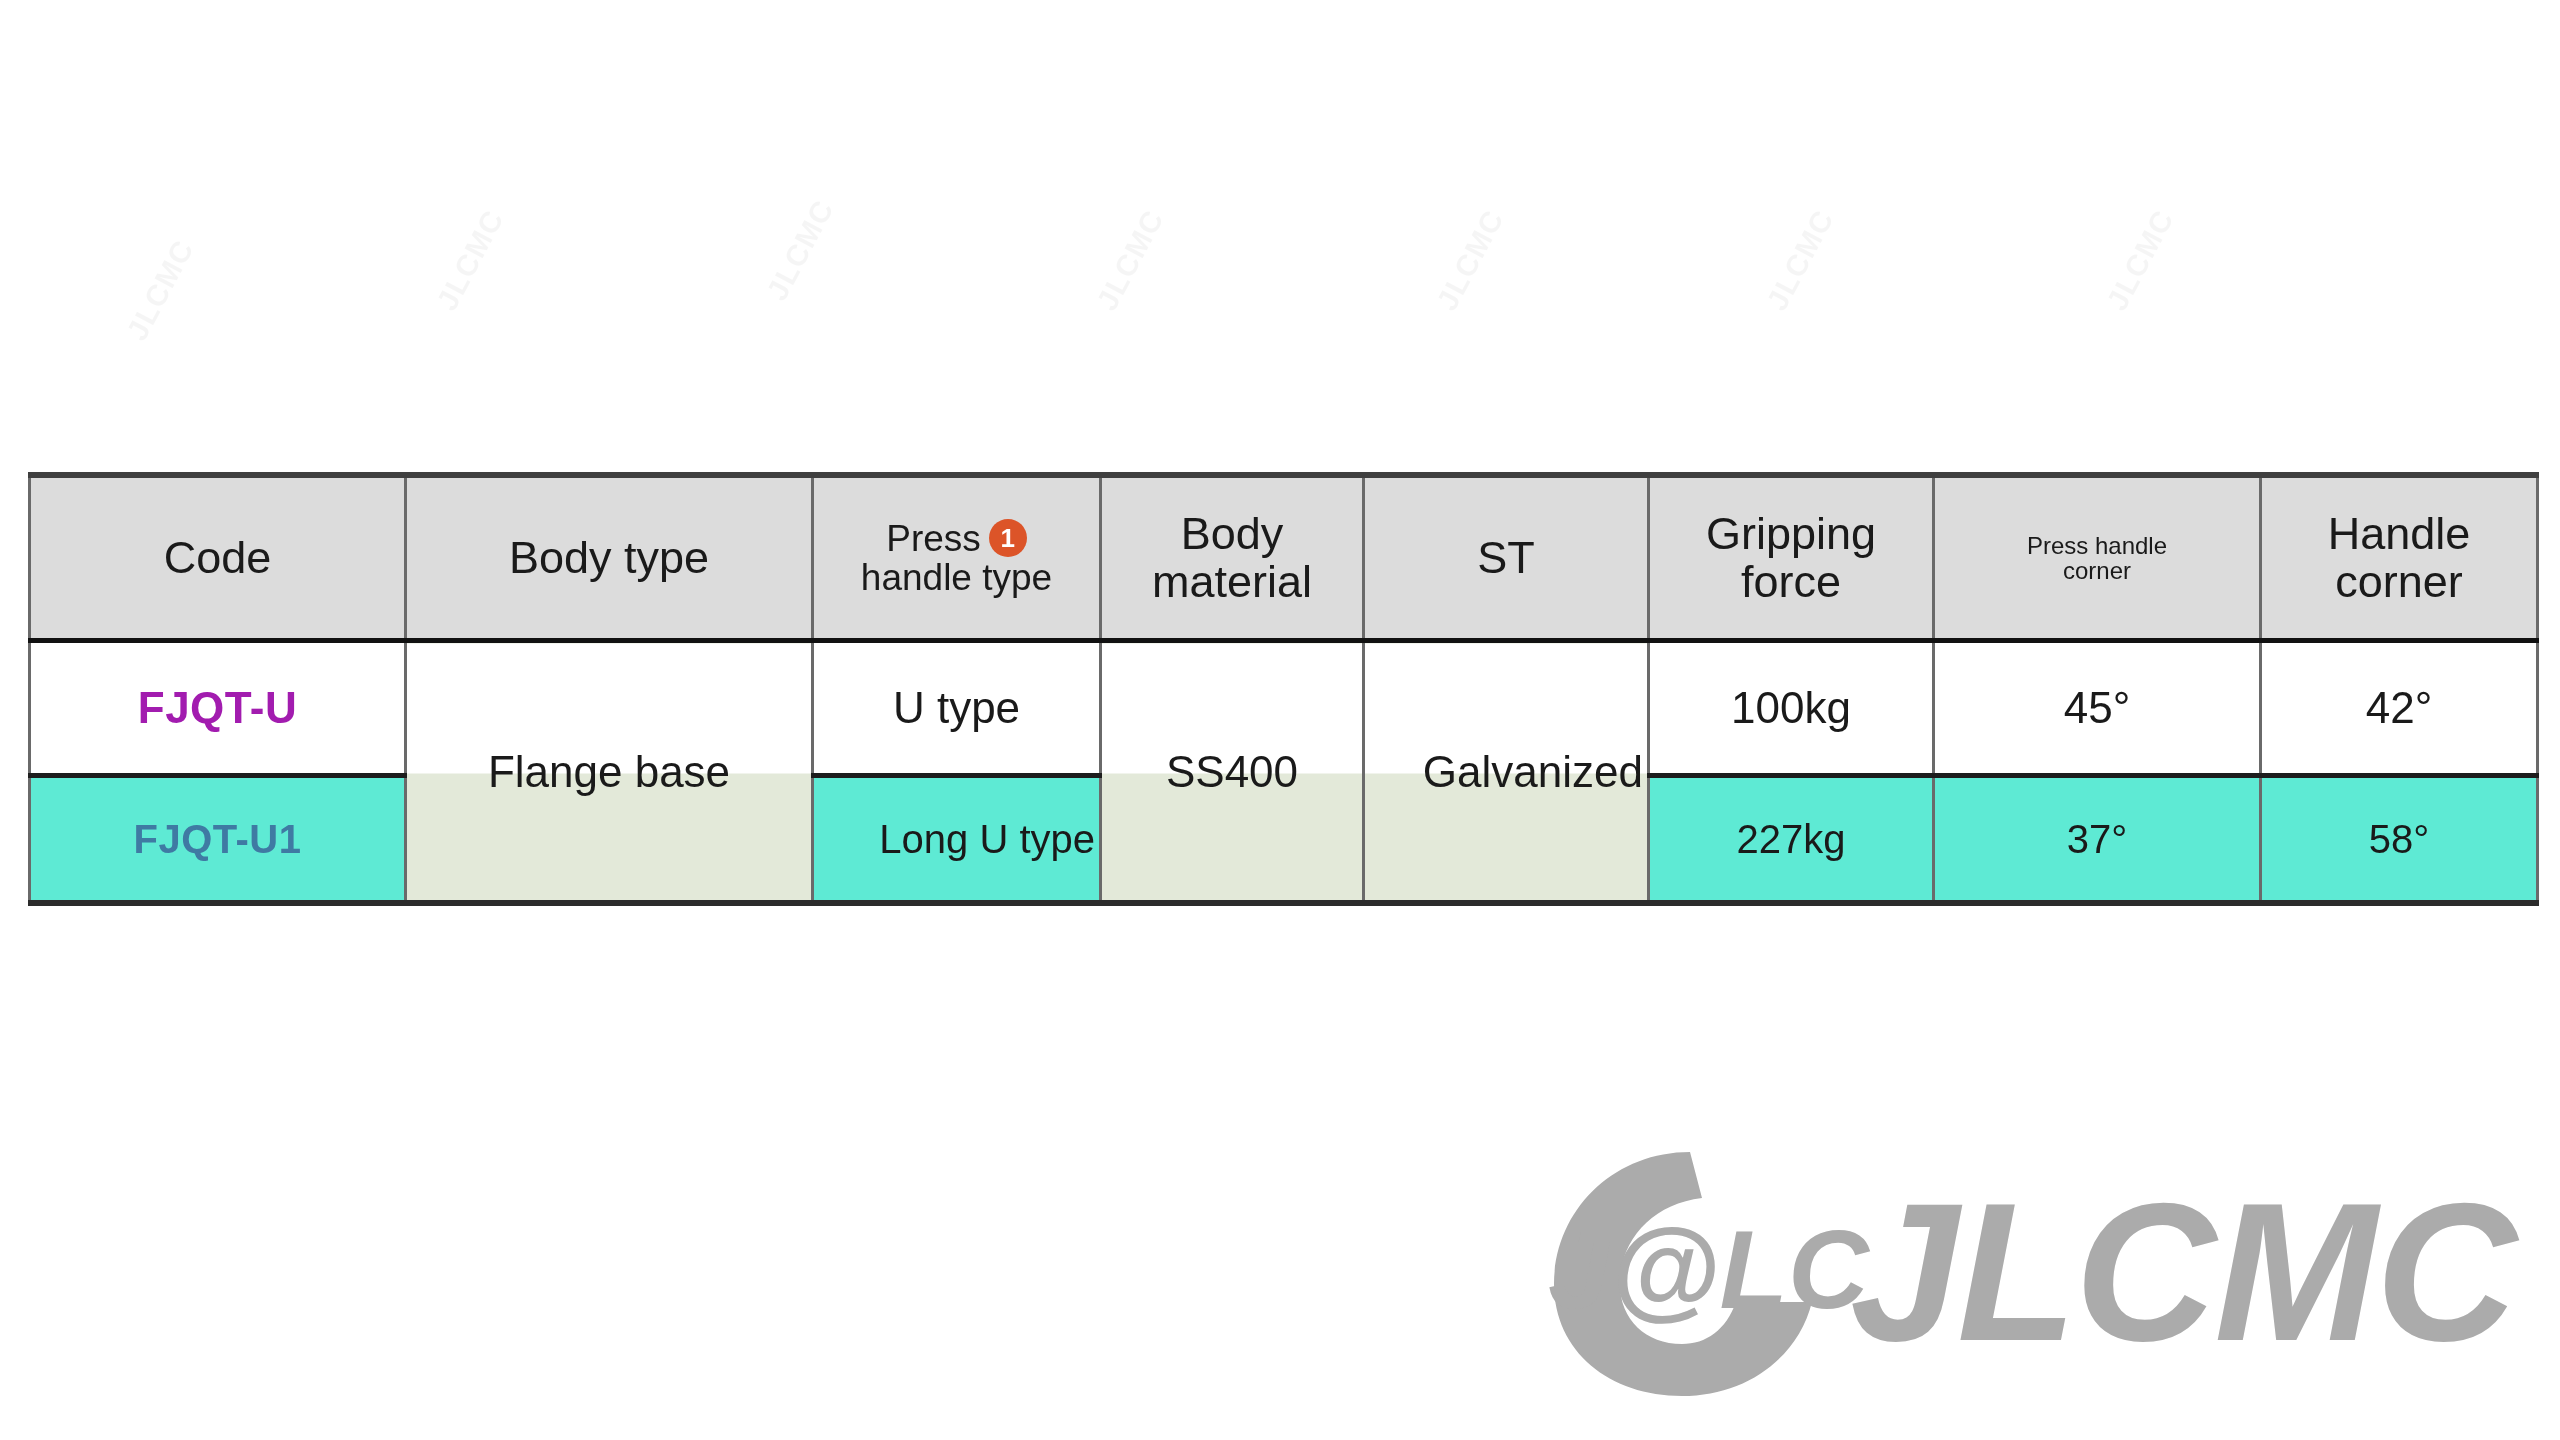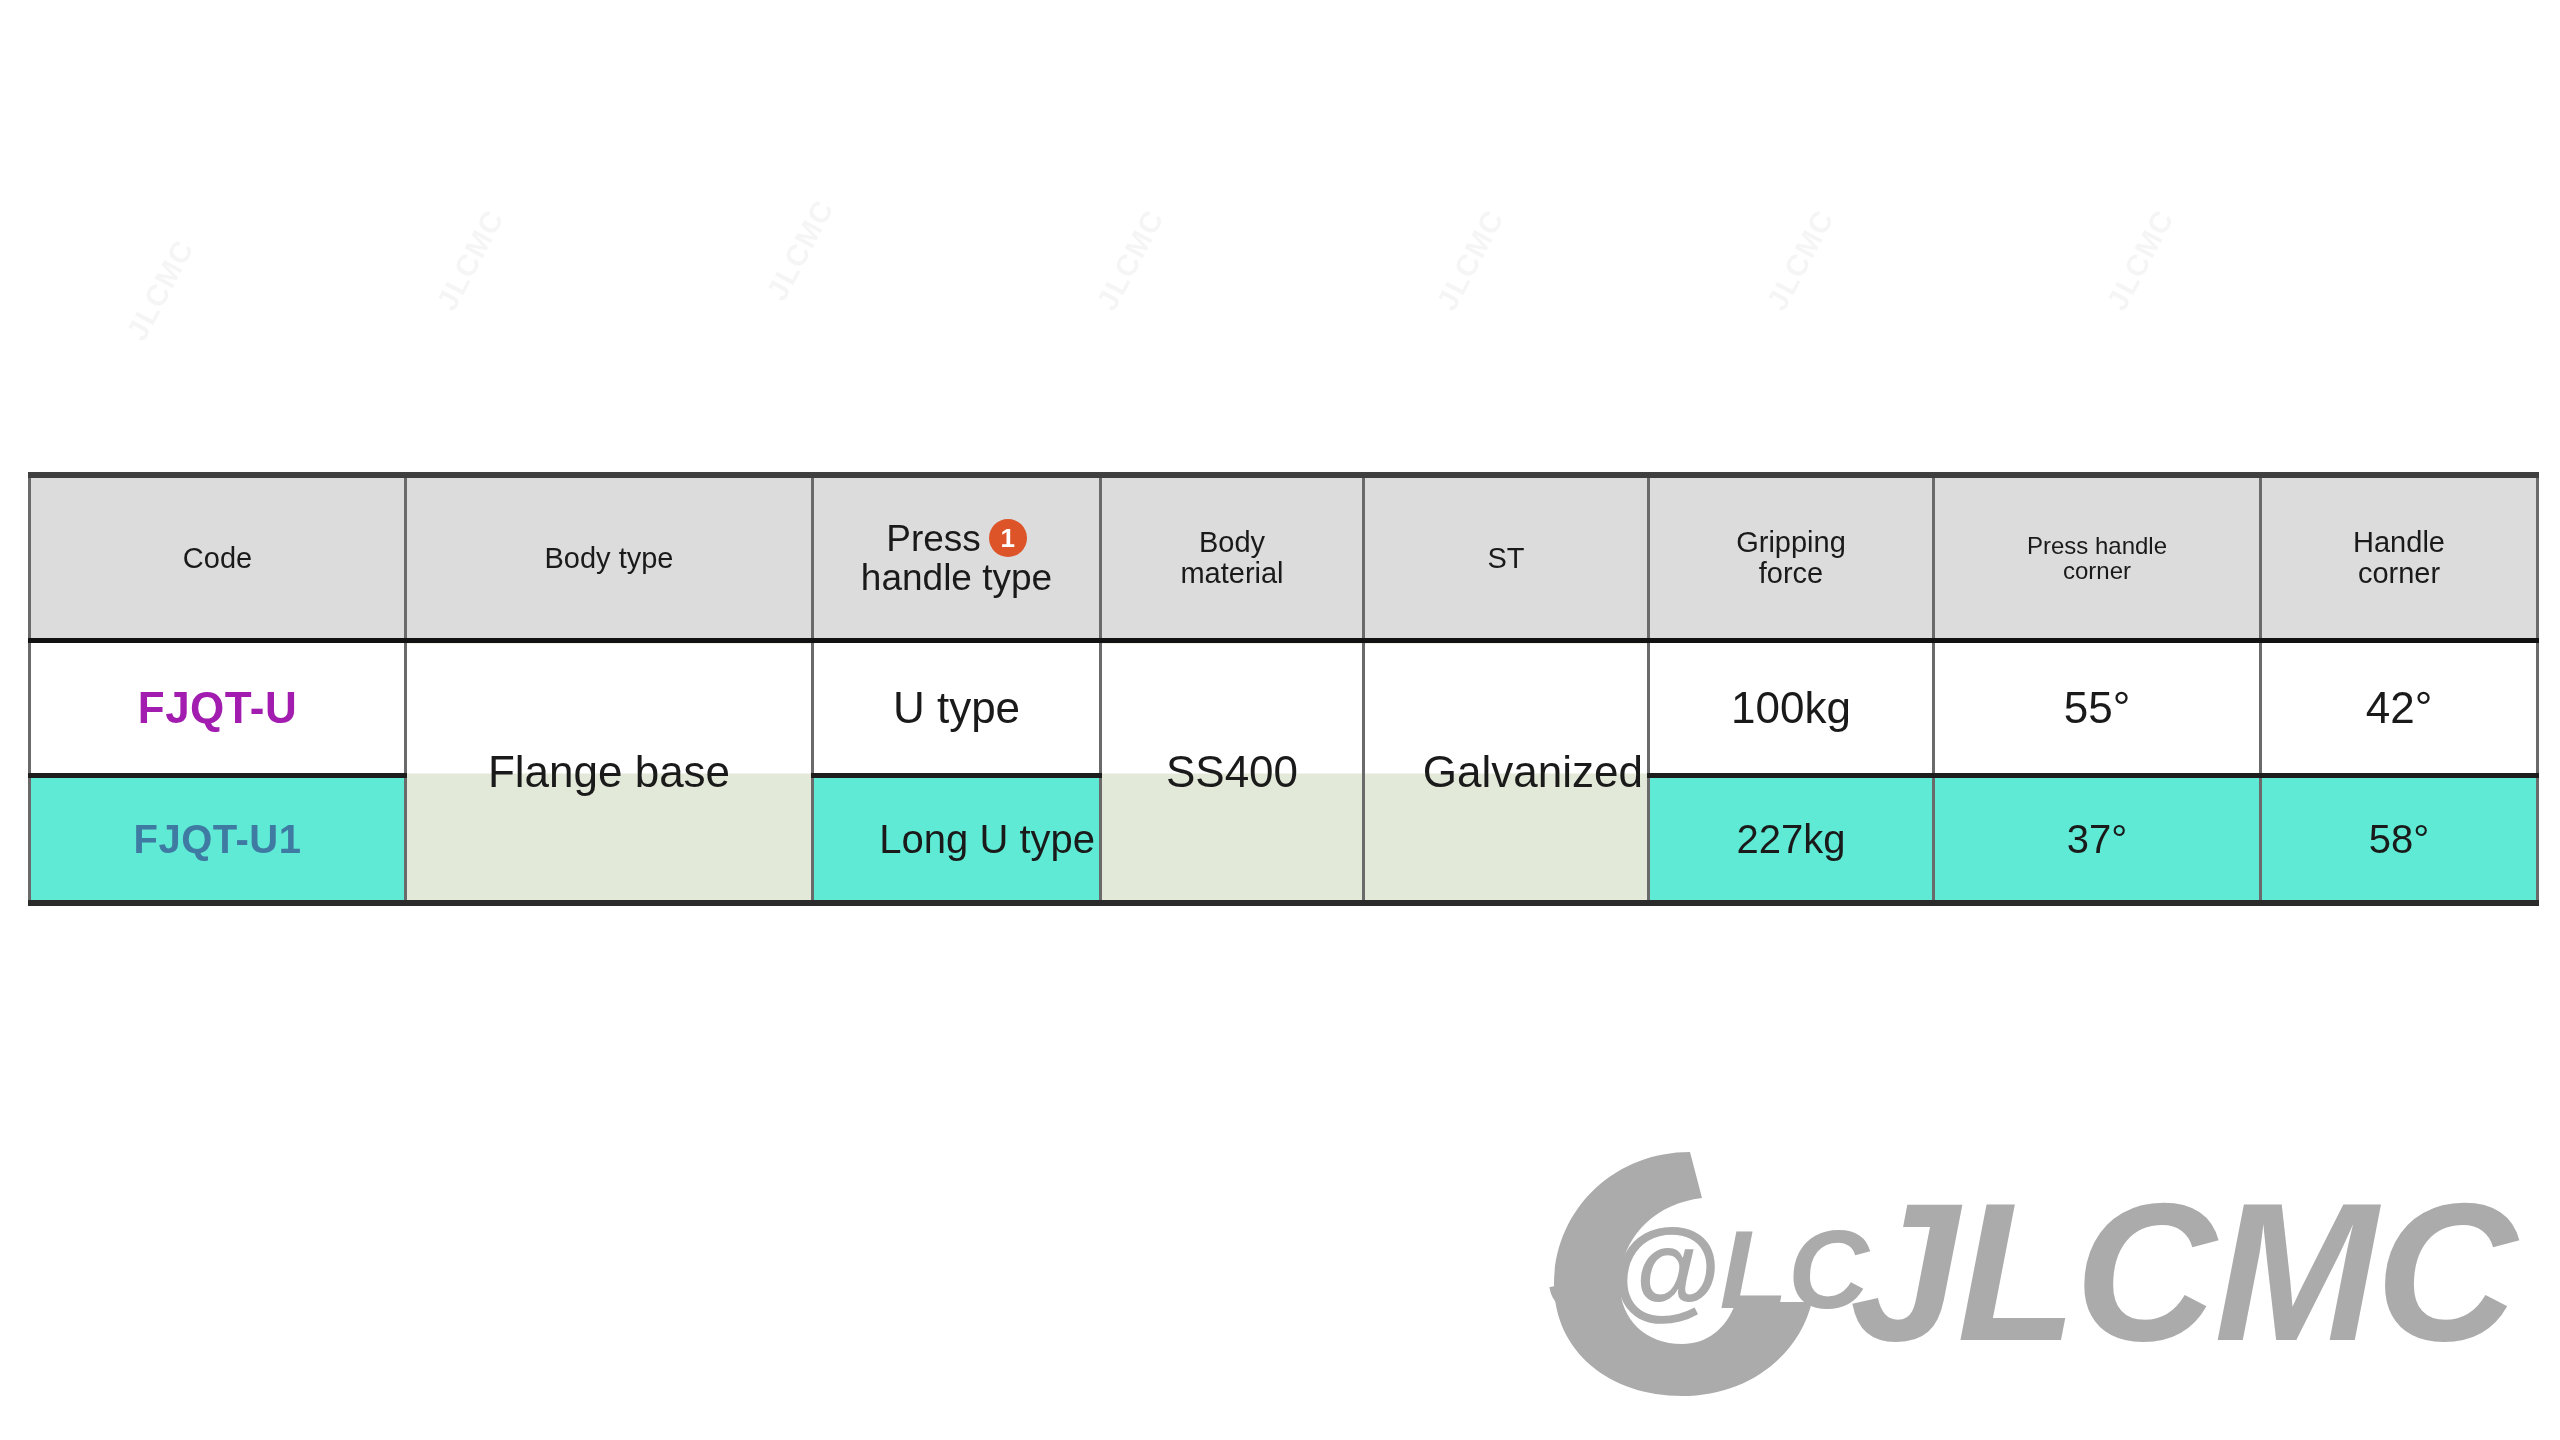--- a/index.html
+++ b/index.html
@@ -64,21 +64,21 @@
     vertical-align: middle;
     color: #1a1a1a;
     padding: 0 4px;
     position: relative;
     background-clip: padding-box;
   }
   table.spec tr.head th {
     background: #dcdcdc;
     height: 160px;
     font-weight: 400;
-    font-size: 29px;
+    font-size: 45px;
     line-height: 1.06;
     border-top: 6px solid #3f3f3f;
     border-bottom: 5px solid #111111;
   }
   table.spec tr.head th.narrow-label { font-size: 37px; }
   table.spec tr.head th.wide-label  { font-size: 24px; }
 
   table.spec tr.row-a td {
     background: #ffffff;
     height: 130px;
@@ -213,21 +213,21 @@
       </tr>
     </thead>
     <tbody>
       <tr class="row-a">
         <td class="code-cell sep">FJQT-U</td>
         <td class="span2 bg-split mid-val" rowspan="2">Flange base</td>
         <td class="sep">U type</td>
         <td class="span2 bg-split" rowspan="2">SS400</td>
         <td class="span2 bg-split small-val" rowspan="2">Galvanized</td>
         <td class="sep">100kg</td>
-        <td class="sep">55°</td>
+        <td class="sep">45°</td>
         <td class="sep">42°</td>
       </tr>
       <tr class="row-b">
         <td class="code-cell">FJQT-U1</td>
         <td class="small-val">Long U type</td>
         <td>227kg</td>
         <td>37°</td>
         <td>58°</td>
       </tr>
     </tbody>

